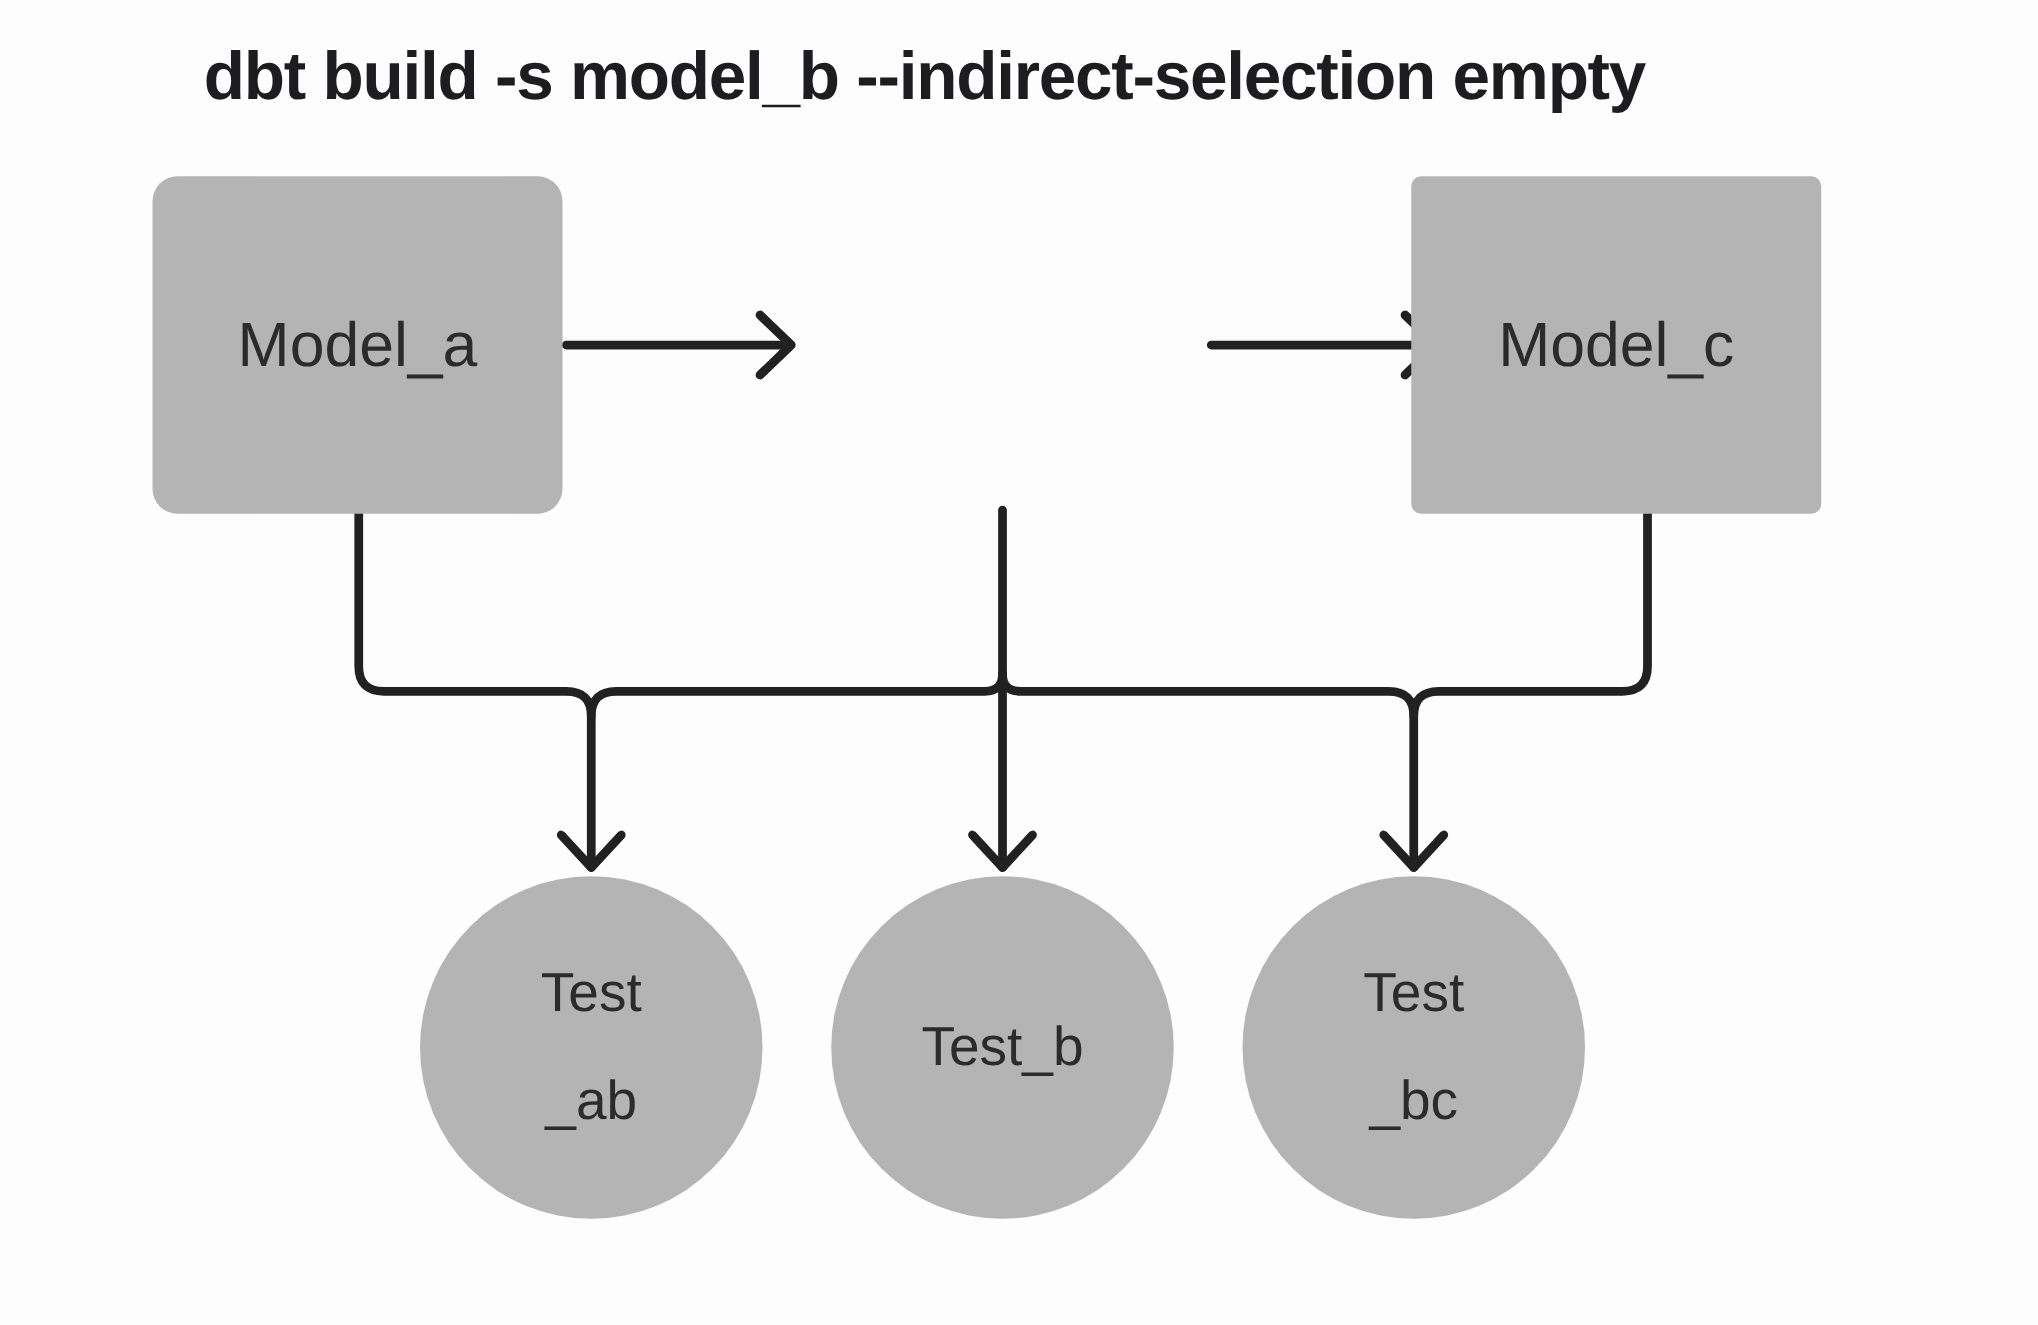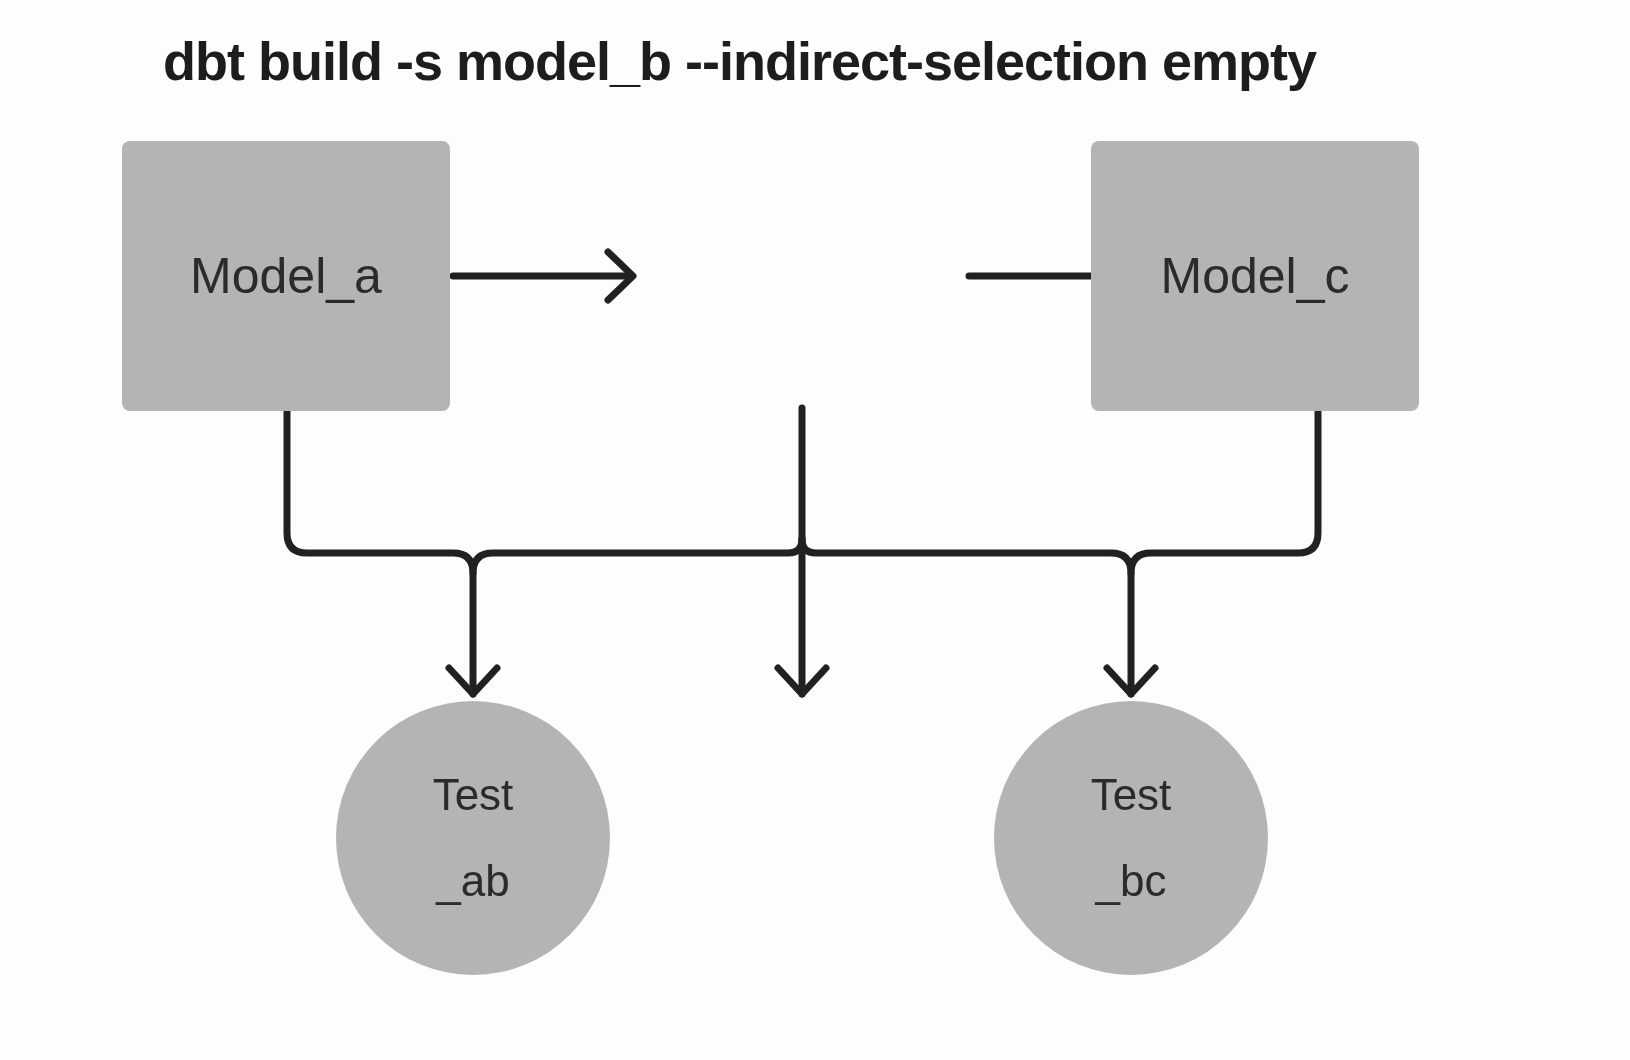--- a/index.html
+++ b/index.html
@@ -58,23 +58,23 @@
     height:270px;
     border-radius:8px;
     background:var(--color-node_gray);
     color:var(--color-text_dark);
     font-size:50px;
   }
   .model.highlight{
     background:var(--color-accent_blue);
     color:var(--color-text_light);
   }
-  .model-a{left:122px;top:141px;}
+  .model-a{left:122px;top:141px;border-radius:20px;}
   .model-b{left:638px;top:141px;}
-  .model-c{left:1091px;top:141px;text-align:right;}
+  .model-c{left:1129px;top:141px;text-align:right;}
   .test{
     width:274px;
     height:274px;
     border-radius:50%;
     background:var(--color-node_gray);
     color:var(--color-text_dark);
     font-size:44px;
     line-height:1.95;
     white-space:pre-line;
   }
@@ -125,17 +125,18 @@
   </svg>
 
   <div class="node model model-a">Model_a</div>
 
 
   <div class="node model model-c">Model_c</div>
 
   <div class="node test test-ab">Test
 _ab</div>
 
+  <div class="node test test-b">Test_b</div>
 
   <div class="node test test-bc">Test
 _bc</div>
 
 </div>
 
 </body></html>

